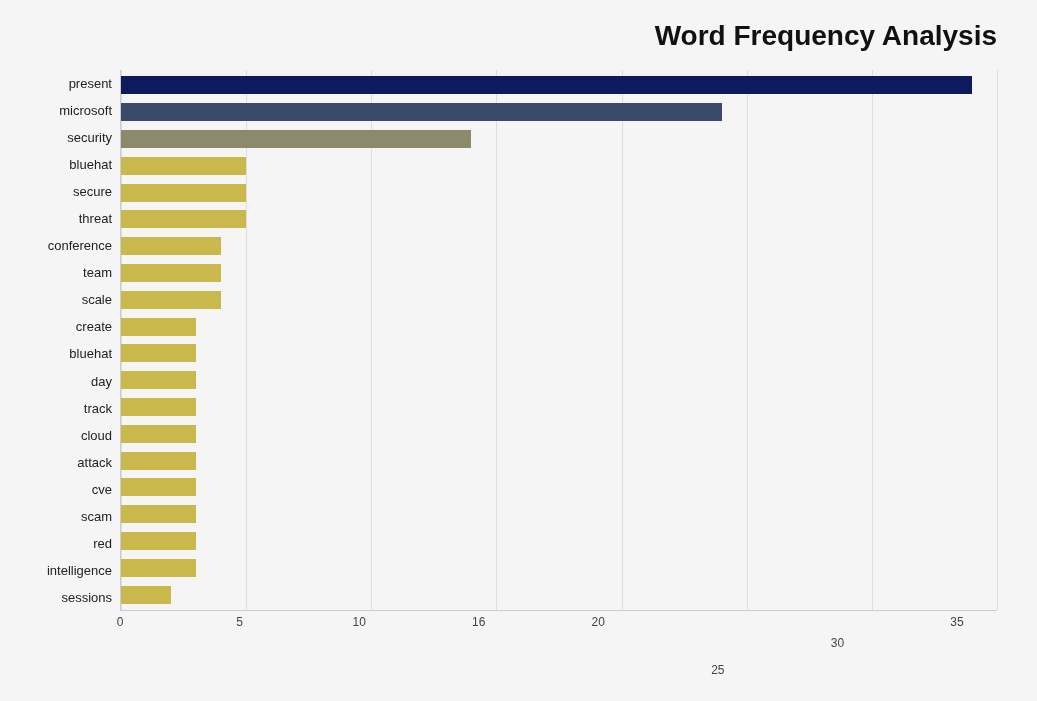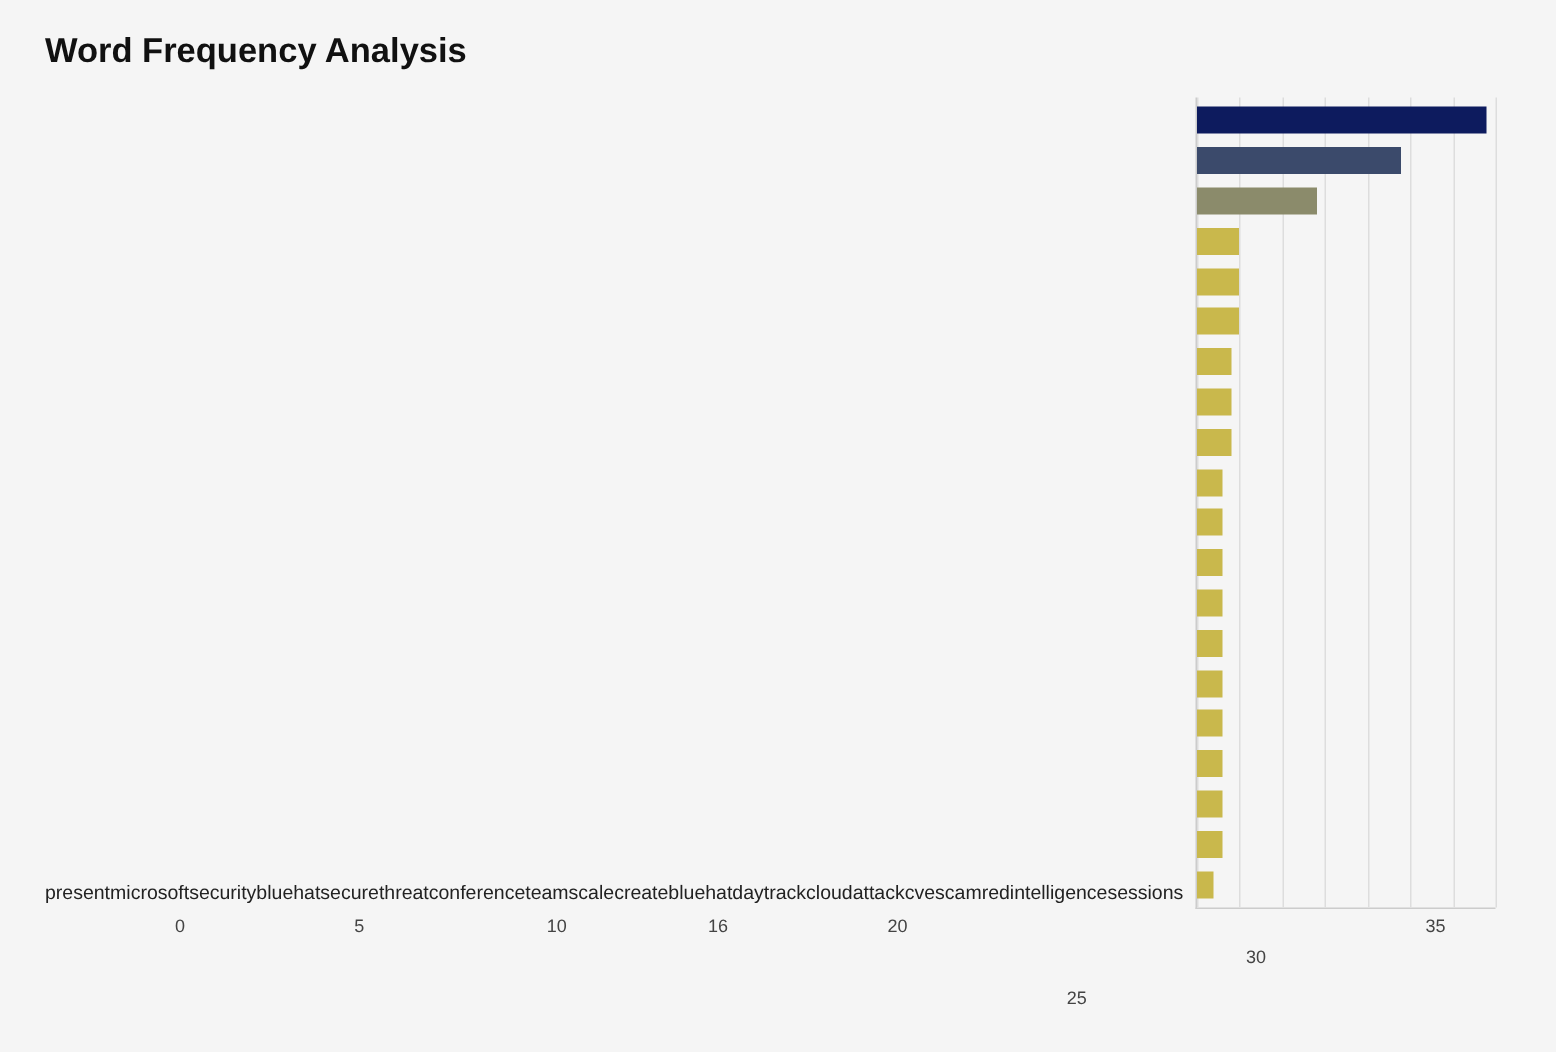--- a/index.html
+++ b/index.html
@@ -13,34 +13,35 @@
       height: 701px;
     }
     .chart-container {
       background: #f5f5f5;
       width: 1037px;
       height: 701px;
       padding: 20px 40px 60px 30px;
       position: relative;
     }
     .chart-title {
-      text-align: left;
-      font-size: 23px;
+      text-align: right;
+      font-size: 28px;
       font-weight: bold;
       margin-bottom: 18px;
       color: #111;
     }
     .chart-area {
       display: flex;
       flex-direction: row;
       width: 100%;
       height: calc(100% - 80px);
     }
     .y-axis {
       display: flex;
+      flex-direction: column;
       justify-content: space-around;
       align-items: flex-end;
       padding-right: 8px;
       min-width: 90px;
     }
     .y-label {
       font-size: 13px;
       color: #222;
       height: 24px;
       display: flex;
@@ -208,20 +209,20 @@
           <div class="bar-row">
             <div class="bar" style="width: 5.71429%; background-color: rgb(201, 184, 76);"></div>
           </div>
         </div>
     </div>
   </div>
 
   <div class="x-axis-labels" id="x-axis-labels">
       <span class="x-tick" style="left: calc(0%);">0</span>
       <span class="x-tick" style="left: calc(14.2857%);">5</span>
-      <span class="x-tick" style="left: calc(28.5714%); margin-left: 12px;">10</span>
+      <span class="x-tick" style="left: calc(28.5714%);">10</span>
       <span class="x-tick" style="left: calc(42.8571%);">16</span>
       <span class="x-tick" style="left: calc(57.1429%);">20</span>
       <span class="x-tick" style="left: calc(71.4286%); margin-top: 48px;">25</span>
       <span class="x-tick" style="left: calc(85.7143%); margin-top: 21px;">30</span>
       <span class="x-tick" style="left: calc(100%);">35</span>
     </div>
 </div>
 
 </body></html>

